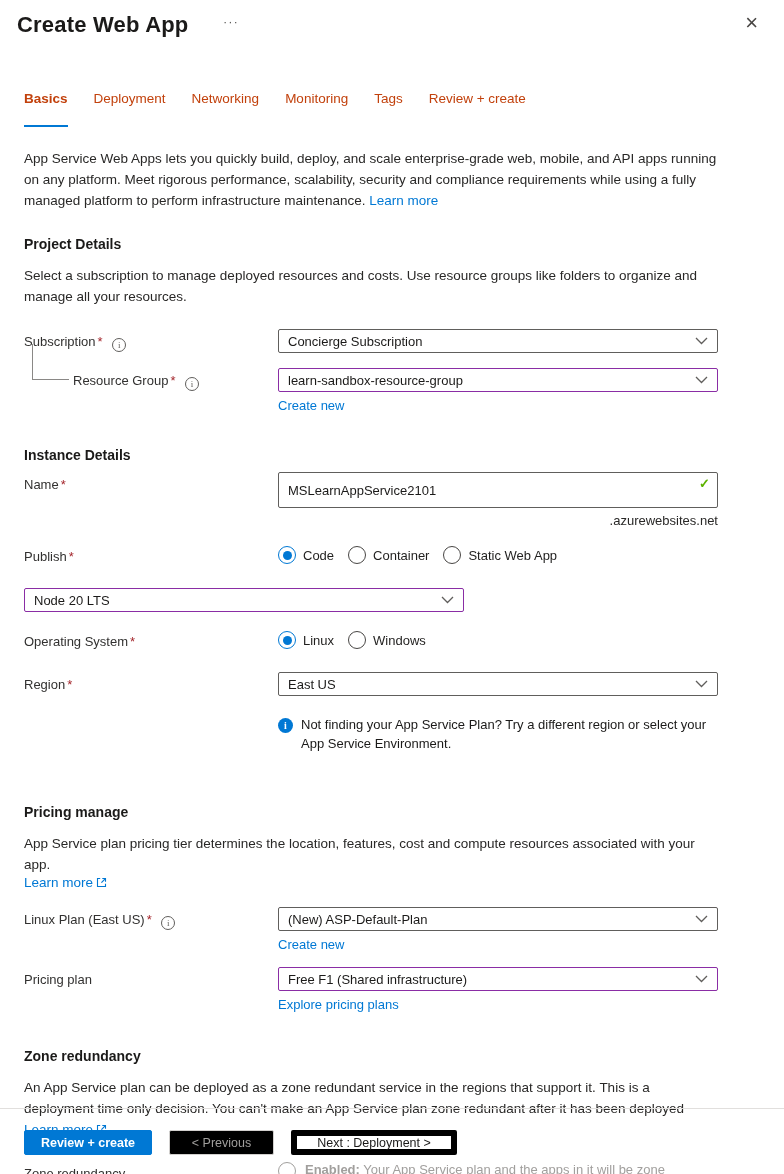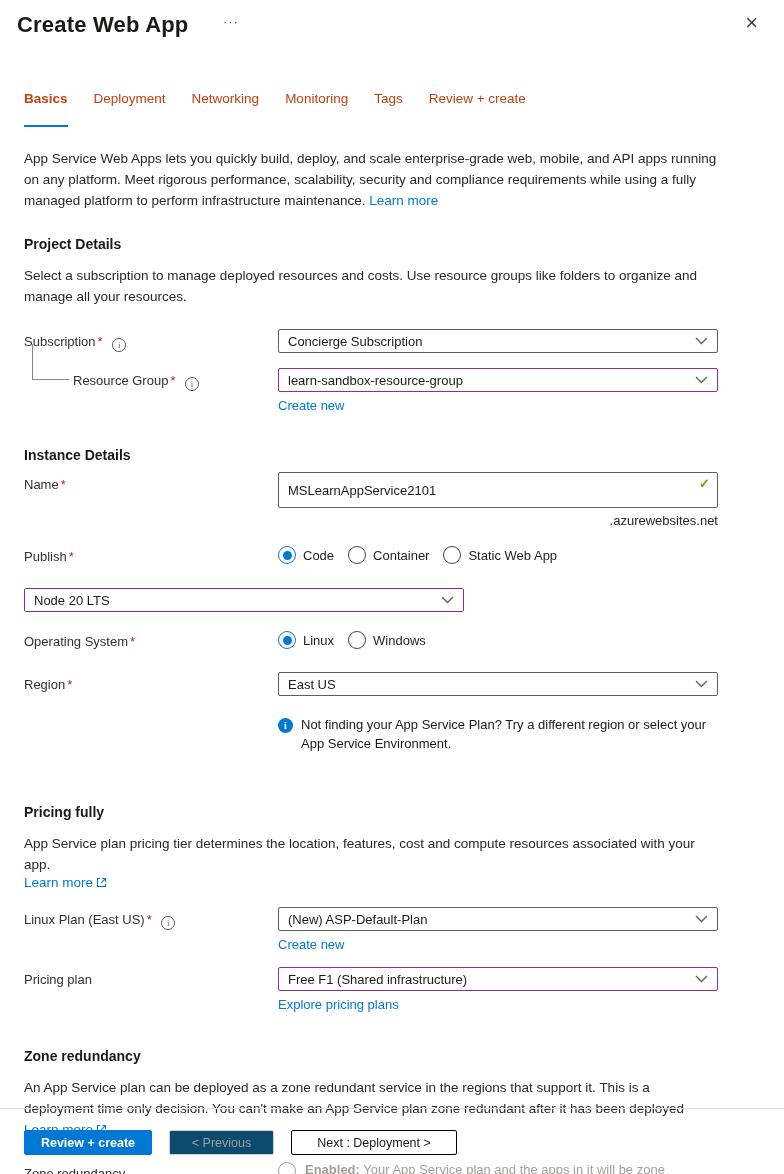--- a/index.html
+++ b/index.html
@@ -76,22 +76,22 @@
   .rb.dis { border:1px solid #a19f9d; margin-top:1px; }
   .z-text { font-size:13px; line-height:17.5px; color:#a19f9d; width:420px; }
   .z-text b { color:#a19f9d; }
 
   
   .foot-div { position:absolute; left:0; right:0; top:1108px; border-top:1px solid #e1dfdd; }
   .foot { position:absolute; left:24px; top:1130px; display:flex; gap:17px; }
   .btn { height:25px; font-size:12.5px; font-family:"Liberation Sans", sans-serif; border-radius:2px;
          display:flex; align-items:center; justify-content:center; cursor:pointer; }
   .btn-primary { background:#0078d4; color:#fff; font-weight:700; border:1px solid #0078d4; width:128px; }
-  .btn-disabled { background:#0c4a6e; color:#a19f9d; border:1px solid #d2d0ce; width:105px; cursor:default; }
-  .btn-outline { background:#fff; color:#1b1a19; border:1px solid #000000; width:166px; }
+  .btn-disabled { background:#000000; color:#a19f9d; border:1px solid #d2d0ce; width:105px; cursor:default; }
+  .btn-outline { background:#fff; color:#1b1a19; border:6px solid #000000; width:166px; }
 </style>
 </head>
 <body>
 
 <div class="page">
 
   <div class="hdr">
     <span class="hdr-title">Create Web App</span>
     <span class="hdr-more">···</span>
     <span class="hdr-close">×</span>
@@ -224,21 +224,21 @@
     <div class="row">
       <div class="lbl"></div>
       <div class="ctrl">
         <div class="note">
           <span class="note-icon">i</span>
           <span class="note-text">Not finding your App Service Plan? Try a different region or select your App Service Environment.</span>
         </div>
       </div>
     </div>
 
-    <div class="sec-head" style="margin-top:51px;">Pricing fully</div>
+    <div class="sec-head" style="margin-top:51px;">Pricing manage</div>
     <div class="para" style="margin-top:13px;">App Service plan pricing tier determines the location, features, cost and compute resources associated with your app.</div>
     <div style="line-height:14px;"><a class="link" style="font-size:13.5px;">Learn more</a><span class="ext"><svg width="11" height="11" viewBox="0 0 11 11">
             <path d="M4.2 1.5H1.5v8h8V6.8" fill="none" stroke="#0078d4" stroke-width="1.1"></path>
             <path d="M6.3 1.5h3.2v3.2" fill="none" stroke="#0078d4" stroke-width="1.1"></path>
             <path d="M9.4 1.6L5.4 5.6" fill="none" stroke="#0078d4" stroke-width="1.1"></path>
           </svg></span></div>
 
     <div class="row" style="margin-top:17px;">
       <div class="lbl">
         <span>Linux Plan (East US)</span><span class="req">*</span>

